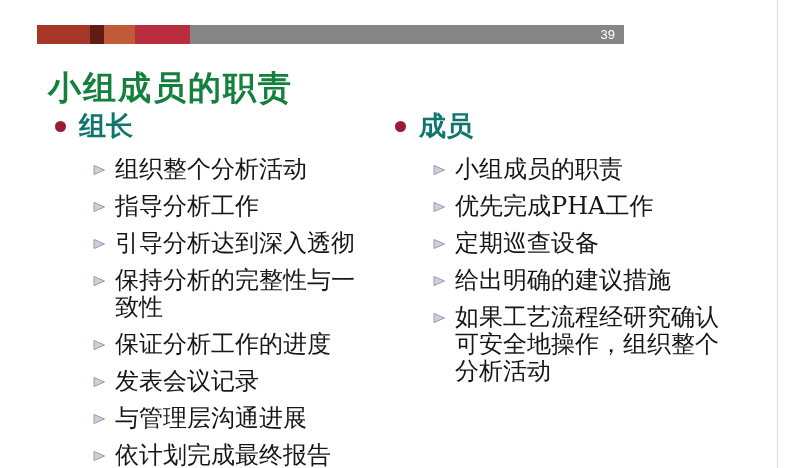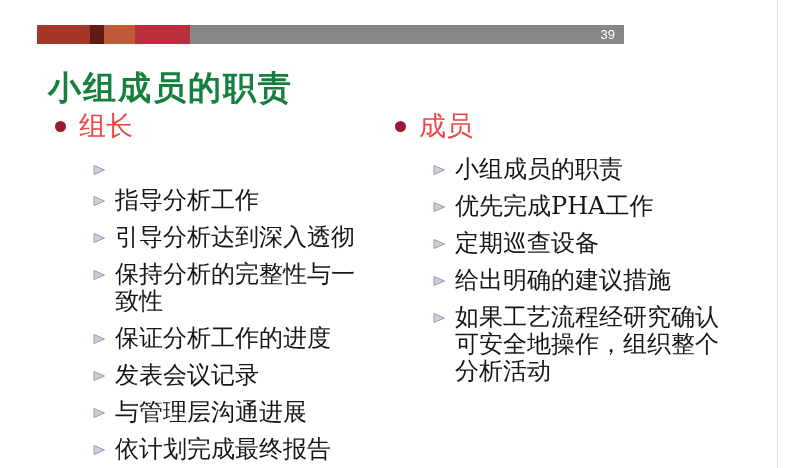--- a/index.html
+++ b/index.html
@@ -61,22 +61,22 @@
     position: absolute;
     top: 108px;
     width: 345px;
   }
   .col-left  { left: 48px; }
   .col-right { left: 388px; }
   .col-header {
     display: flex;
     align-items: center;
     font-size: 27px;
-    font-weight: 400;
-    color: #ef4444;
+    font-weight: 700;
+    color: #0f766e;
     margin-bottom: 12px;
   }
   .dot {
     width: 11px;
     height: 11px;
     border-radius: 50%;
     margin-left: 7px;
     margin-right: 13px;
     flex: 0 0 auto;
   }
@@ -120,20 +120,21 @@
 
   <div class="col col-left">
     <div class="col-header">
       <span class="dot" style="background: rgb(156, 26, 51);"></span>
       <span>组长</span>
     </div>
     <div class="item">
       <svg class="arrow" width="14" height="14" viewBox="0 0 14 14">
           <polygon points="2,2.5 12.5,7 2,11.5" fill="#ccd0da" stroke="#959cab" stroke-width="1"></polygon>
         </svg>
+      <span class="item-text">组织整个分析活动</span>
     </div>
     <div class="item">
       <svg class="arrow" width="14" height="14" viewBox="0 0 14 14">
           <polygon points="2,2.5 12.5,7 2,11.5" fill="#ccd0da" stroke="#959cab" stroke-width="1"></polygon>
         </svg>
       <span class="item-text">指导分析工作</span>
     </div>
     <div class="item">
       <svg class="arrow" width="14" height="14" viewBox="0 0 14 14">
           <polygon points="2,2.5 12.5,7 2,11.5" fill="#ccd0da" stroke="#959cab" stroke-width="1"></polygon>

